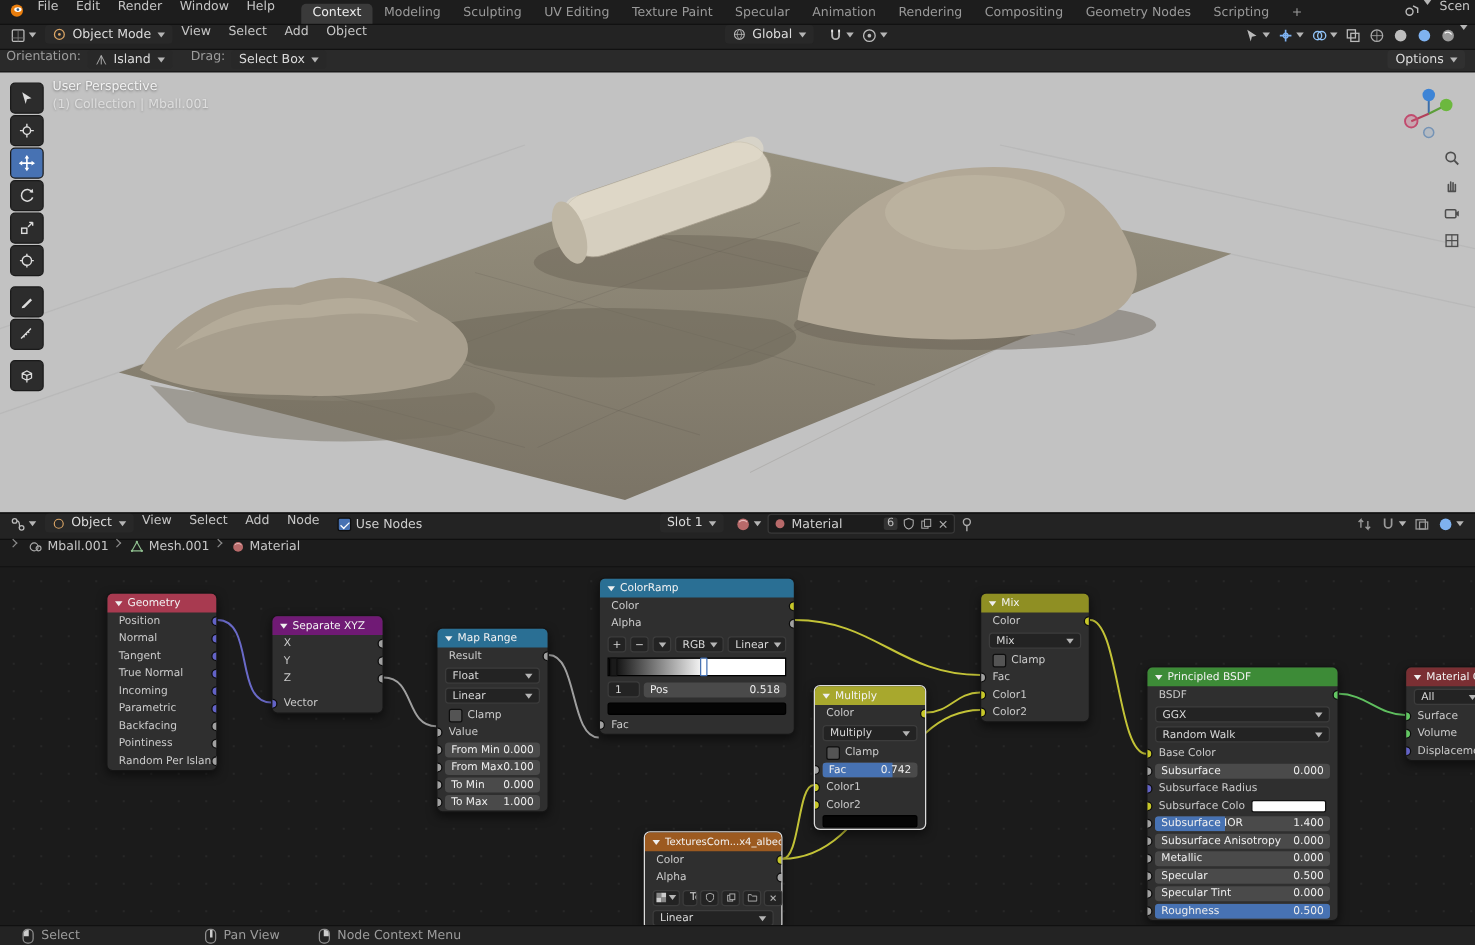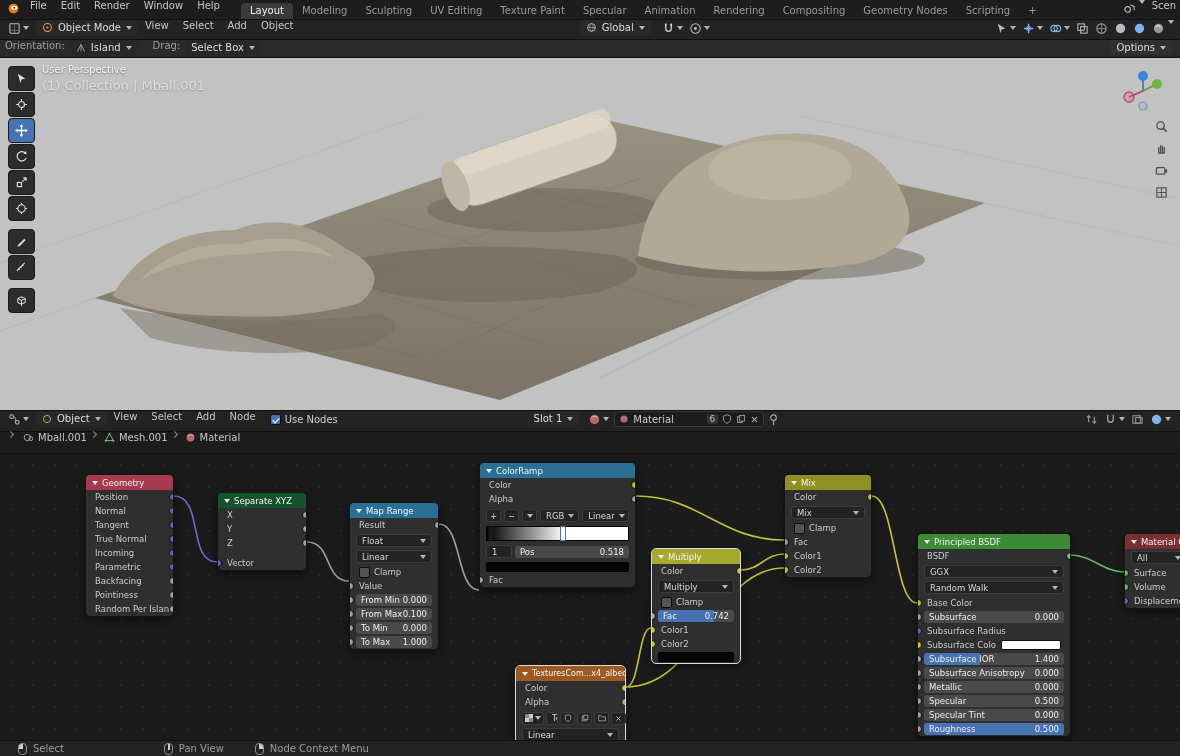--- a/index.html
+++ b/index.html
@@ -16,21 +16,21 @@
 svg.ic{width:13px;height:13px;display:block}
 .lab{color:#9d9d9d;padding:0 5px;white-space:nowrap}
 .cb{width:11px;height:11px;border-radius:2px;background:#545454;border:1px solid #0e0e0e;position:relative;display:inline-block;flex:none}
 .cb.on{background:#4772b3}
 .cb.on::after{content:"";position:absolute;left:3px;top:1px;width:3px;height:6px;border:solid #fff;border-width:0 1.5px 1.5px 0;transform:rotate(45deg)}
 .field{display:flex;align-items:center;background:#1c1c1c;border:1px solid #383838;border-radius:3px;height:16px;padding:0 4px;gap:4px}
 .badge{background:#333;border-radius:2px;padding:0 3px;color:#bbb;font-size:9px}
 
 #vp{position:absolute;top:58px;left:0;width:1180px;height:352px;background:#c2c2c2;overflow:hidden}
 .vp-txt1{position:absolute;left:42px;top:6px;color:#f2f2f2;text-shadow:0 1px 2px rgba(0,0,0,.45);font-size:10px}
-.vp-txt2{position:absolute;left:42px;top:20px;color:#e6e6e6;opacity:.75;text-shadow:0 1px 2px rgba(0,0,0,.35);font-size:13px}
+.vp-txt2{position:absolute;left:42px;top:20px;color:#e6e6e6;opacity:.75;text-shadow:0 1px 2px rgba(0,0,0,.35);font-size:10px}
 .tlbar{position:absolute;left:8px;top:8px;width:27px;display:flex;flex-direction:column;gap:1px}
 .tool{width:27px;height:25px;background:#2c2c2c;border:1px solid #1a1a1a;border-radius:4px;display:flex;align-items:center;justify-content:center}
 .tool.on{background:#4772b3}
 .gap6{height:6px}
 .navcol{position:absolute;right:12px;top:62px;display:flex;flex-direction:column;gap:9px;align-items:center}
 
 #canvas{position:absolute;top:454px;left:0;width:1180px;height:286px;overflow:hidden;background:#1b1b1b;
   background-image:radial-gradient(circle,#272727 1px,transparent 1px);background-size:22px 22px}
 .node{position:absolute;background:#2f2f2f;border:1px solid #151515;border-radius:5px;box-shadow:0 3px 8px rgba(0,0,0,.5);font-size:8.5px;z-index:2}
 .node.sel{border-color:#dcdcdc}
@@ -70,21 +70,21 @@
         <ellipse cx="9" cy="7" rx="3.6" ry="2.3" fill="#fff"></ellipse>
         <circle cx="9" cy="7" r="1.3" fill="#2d5d8a"></circle>
       </svg>
   </span>
   <span class="mi">File</span>
   <span class="mi">Edit</span>
   <span class="mi">Render</span>
   <span class="mi">Window</span>
   <span class="mi">Help</span>
   <span style="width:14px"></span>
-  <span class="tab on">Layout</span>
+  <span class="tab on">Context</span>
   <span class="tab">Modeling</span>
   <span class="tab">Sculpting</span>
   <span class="tab">UV Editing</span>
   <span class="tab">Texture Paint</span>
   <span class="tab">Specular</span>
   <span class="tab">Animation</span>
   <span class="tab">Rendering</span>
   <span class="tab">Compositing</span>
   <span class="tab">Geometry Nodes</span>
   <span class="tab">Scripting</span>
@@ -497,21 +497,21 @@
         <span>Pointiness</span>
         <i class="sock r sf"></i>
       </div>
     <div class="nr o">
         <span>Random Per Island</span>
         <i class="sock r sf"></i>
       </div>
   </div>
 
   <div class="node" style="left:217px;top:38px;width:90px">
-    <div class="nh" style="background:#14532d">
+    <div class="nh" style="background:#701a75">
         <i class="caret"></i>
         <span>Separate XYZ</span>
       </div>
     <div class="nr o">
         <span>X</span>
         <i class="sock r sf"></i>
       </div>
     <div class="nr o">
         <span>Y</span>
         <i class="sock r sf"></i>

